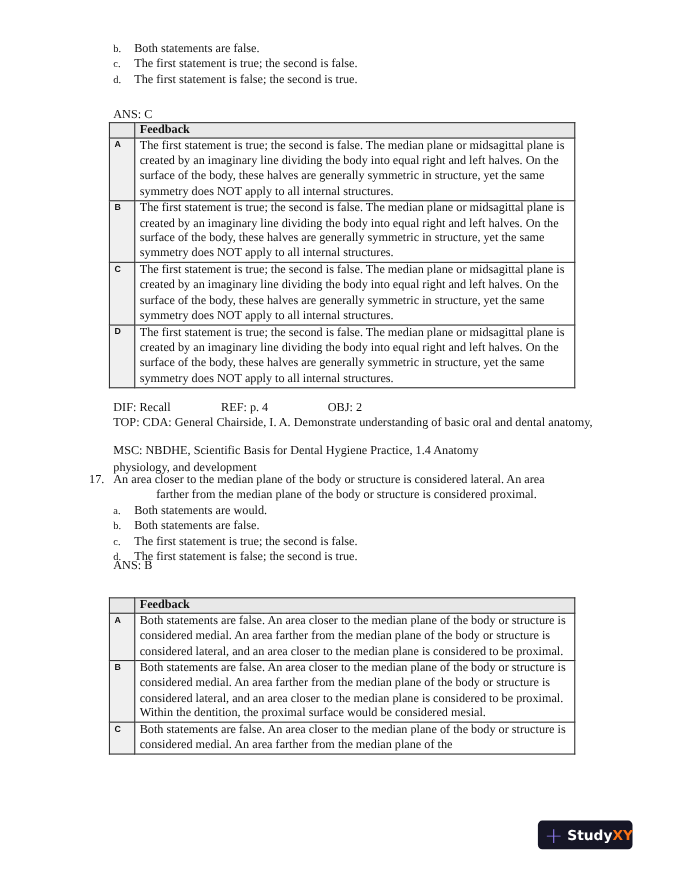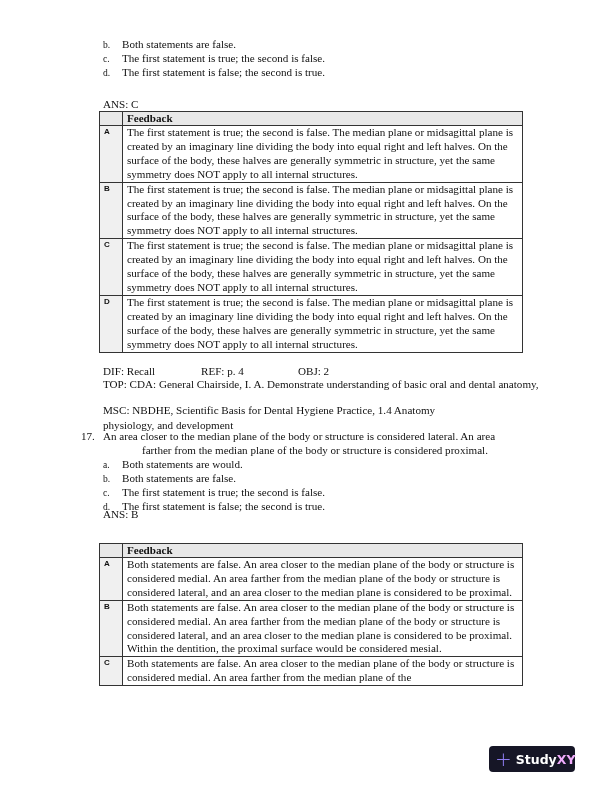--- a/index.html
+++ b/index.html
@@ -11,21 +11,21 @@
   table.fb { position: absolute; left: 99px; width: 424px; border-collapse: collapse; }
   table.fb td { border: 1px solid #333; padding: 0 3px 0 3px; vertical-align: top; line-height: 13.9px; }
   table.fb td.lc { width: 18px; background: #f0f0f0; font-family: "Liberation Sans", sans-serif;
                    font-weight: bold; font-size: 8px; padding: 1px 0 0 4px; line-height: 10px; }
   table.fb tr.hd td { background: #e8e8e8; font-weight: bold; line-height: 13px; }
   table.fb td.tx { padding-left: 4px; margin-top: 24px; }
   .badge { position: absolute; left: 488px; left: 489px; top: 746px; width: 86px; height: 26px;
            background: #161626; border-radius: 4px; display: flex; align-items: center; }
   .badge .plus { color: #8e7cf0; font-family: "DejaVu Sans", sans-serif; font-size: 20px; margin-left: 6px; line-height: 20px; font-weight: 300; }
   .badge .name { font-family: "DejaVu Sans", sans-serif; font-weight: bold; font-size: 12.5px; color: #fff; margin-left: 4px; }
-  .badge .xy { color: #f0abfc; margin-top: 14px; }
+  .badge .xy { color: #f97316; margin-top: 14px; }
 </style>
 </head>
 <body>
 
 <div class="opt" style="top:37px;">
   <span class="lt">b.</span><span>Both statements are false.</span>
 </div>
 <div class="opt" style="top:51px;">
   <span class="lt">c.</span><span>The first statement is true; the second is false.</span>
 </div>

